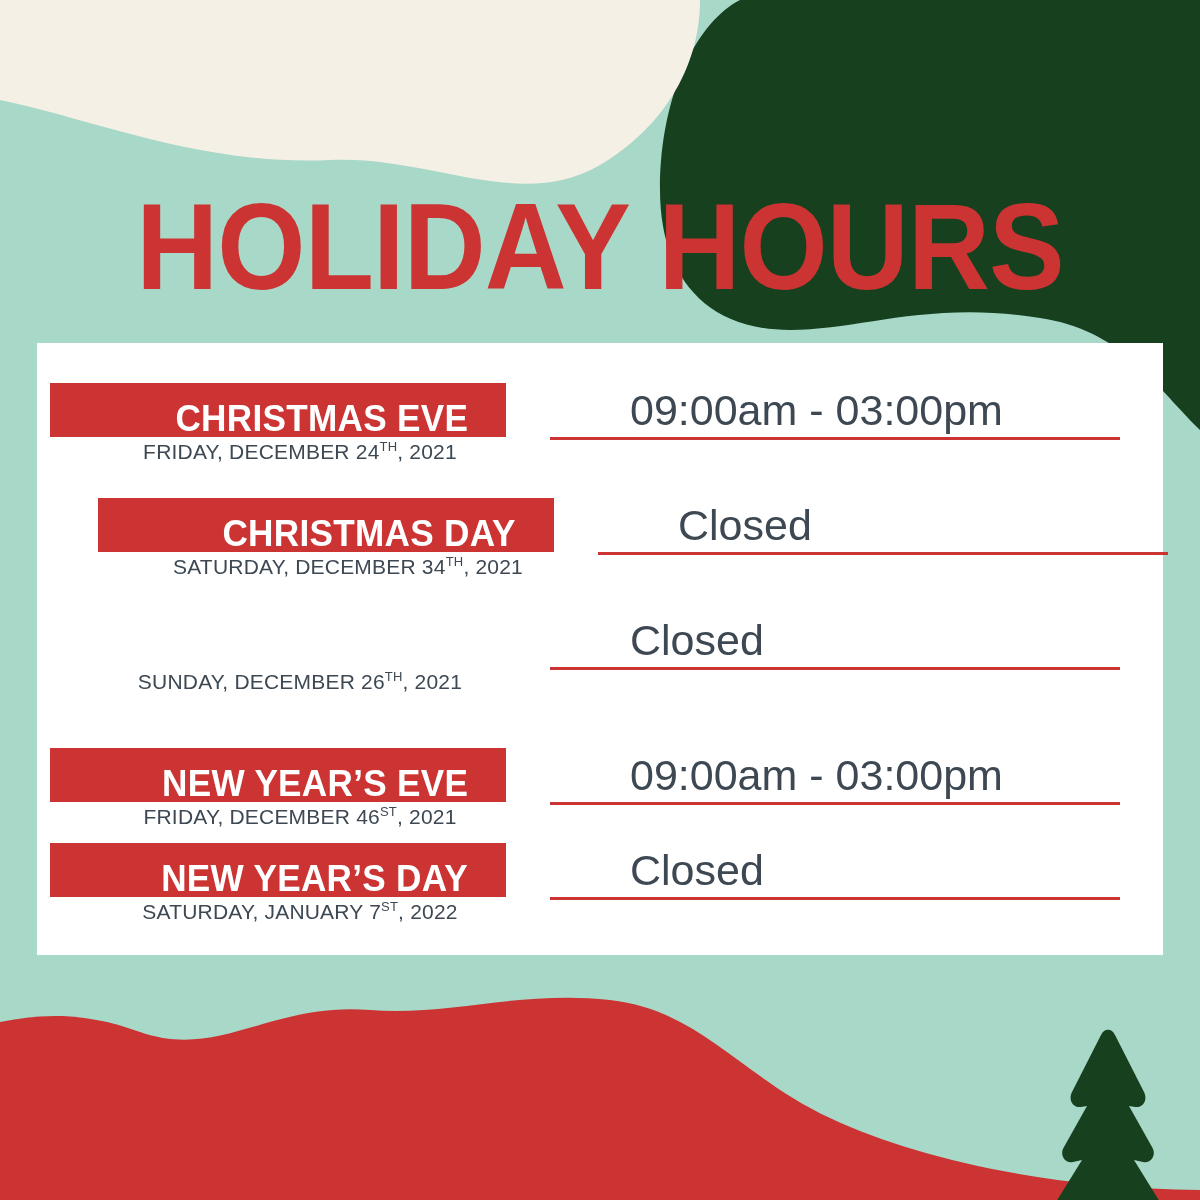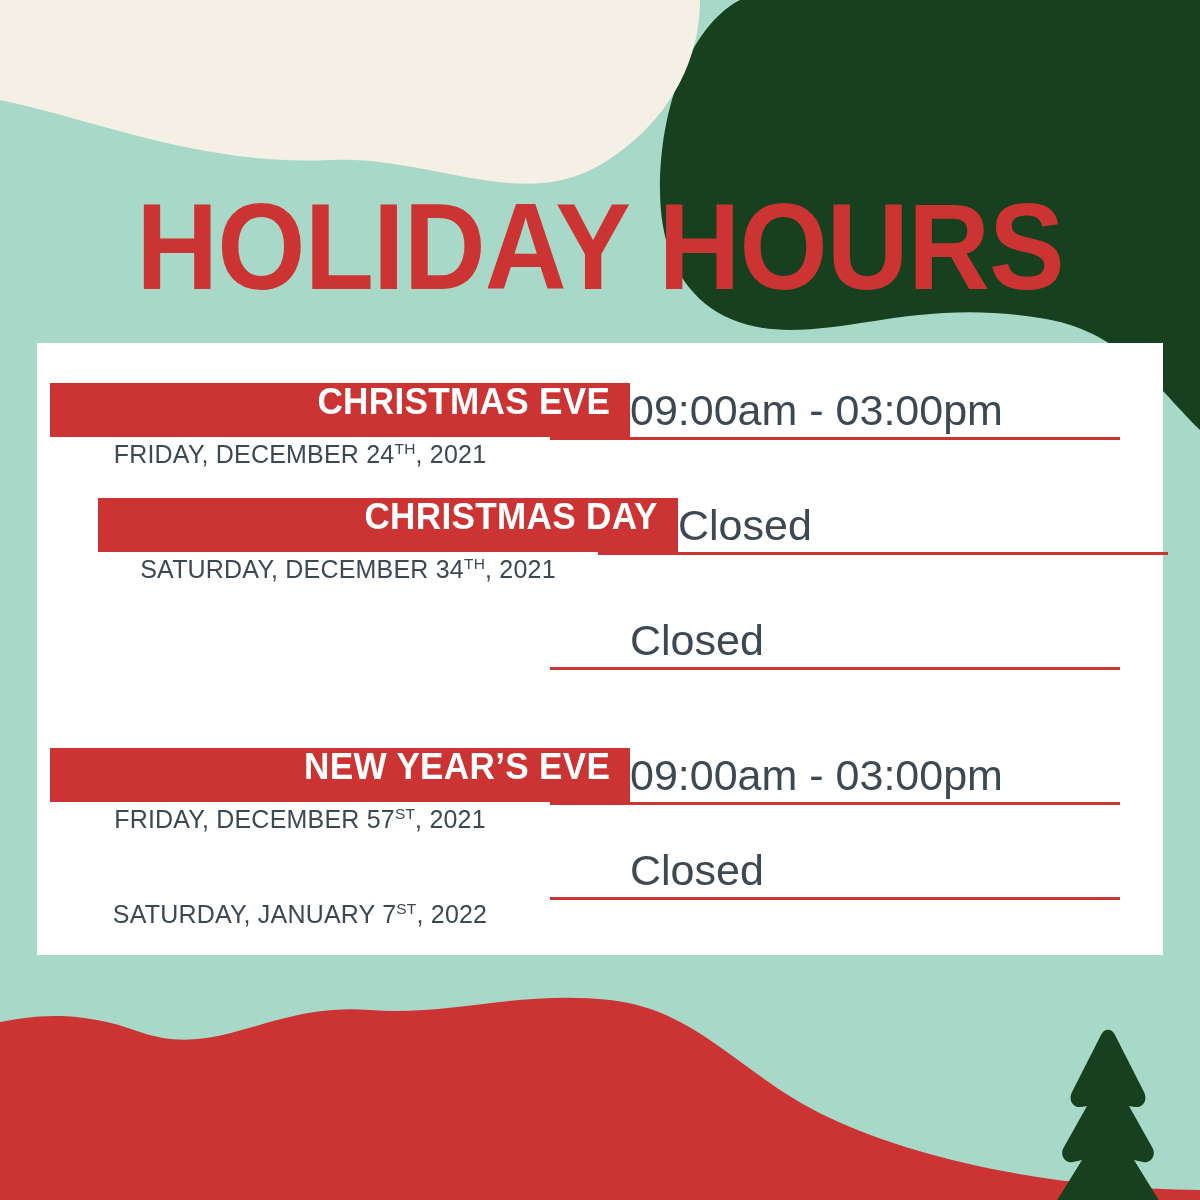--- a/index.html
+++ b/index.html
@@ -67,28 +67,28 @@
   .row[data-row="1"] { top: 155px; margin-left: 48px; }
   .row[data-row="2"] { top: 270px; }
   .row[data-row="3"] { top: 385px; margin-top: 20px; }
   .row[data-row="4"] { top: 500px; }
 
   
   .label-bar {
     position: absolute;
     left: 13px;
     top: 0;
-    width: 580px;
+    width: 456px;
     height: 54px;
     background: #CC3333;
     box-sizing: border-box;
     display: flex;
-    align-items: flex-start;
+    align-items: flex-end;
     justify-content: flex-end;
-    padding-right: 20px;
+    padding-right: 38px;
   }
   .label-text {
     font-family: "Liberation Sans Narrow", "Liberation Sans", sans-serif;
     font-weight: 700;
     font-size: 37px;
     line-height: 1;
     color: #FFFFFF;
     letter-spacing: 0.3px;
     white-space: nowrap;
     transform: scaleX(0.95);
@@ -97,21 +97,21 @@
 
   
   .date-text {
     position: absolute;
     left: 13px;
     top: 56px;
     width: 500px;
     text-align: center;
     font-family: "Liberation Sans", sans-serif;
     font-weight: 400;
-    font-size: 25px;
+    font-size: 21px;
     line-height: 1.25;
     color: #3D4852;
     letter-spacing: 0.2px;
     white-space: nowrap;
   }
   .date-text sup {
     font-size: 0.62em;
     vertical-align: super;
     line-height: 0;
   }
@@ -210,36 +210,40 @@
       <div class="label-bar">
         <span class="label-text">CHRISTMAS DAY</span>
       </div>
       <div class="date-text"><span>SATURDAY, DECEMBER 34</span><sup>TH</sup><span>, 2021</span></div>
       <div class="hours-cell">
         <span class="hours-text">Closed</span>
       </div>
     </div>
 
     <div class="row" data-row="2">
+      <div class="date-text"><span>SUNDAY, DECEMBER 26</span><sup>TH</sup><span>, 2021</span></div>
       <div class="hours-cell">
         <span class="hours-text">Closed</span>
       </div>
     </div>
 
     <div class="row" data-row="3">
       <div class="label-bar">
         <span class="label-text">NEW YEAR’S EVE</span>
       </div>
-      <div class="date-text"><span>FRIDAY, DECEMBER 57</span><sup>ST</sup><span>, 2021</span></div>
+      <div class="date-text"><span>FRIDAY, DECEMBER 46</span><sup>ST</sup><span>, 2021</span></div>
       <div class="hours-cell">
         <span class="hours-text">09:00am - 03:00pm</span>
       </div>
     </div>
 
     <div class="row" data-row="4">
+      <div class="label-bar">
+        <span class="label-text">NEW YEAR’S DAY</span>
+      </div>
       <div class="date-text"><span>SATURDAY, JANUARY 7</span><sup>ST</sup><span>, 2022</span></div>
       <div class="hours-cell">
         <span class="hours-text">Closed</span>
       </div>
     </div>
 
   </div>
 </div>
 
 </body></html>

